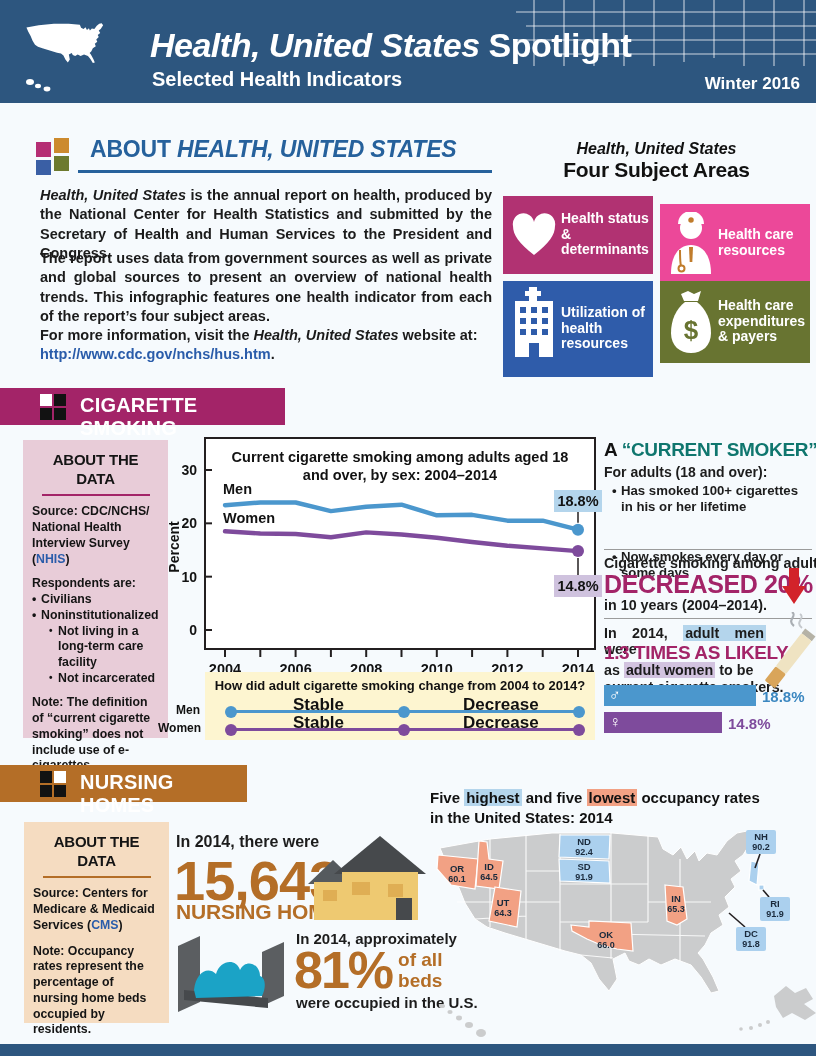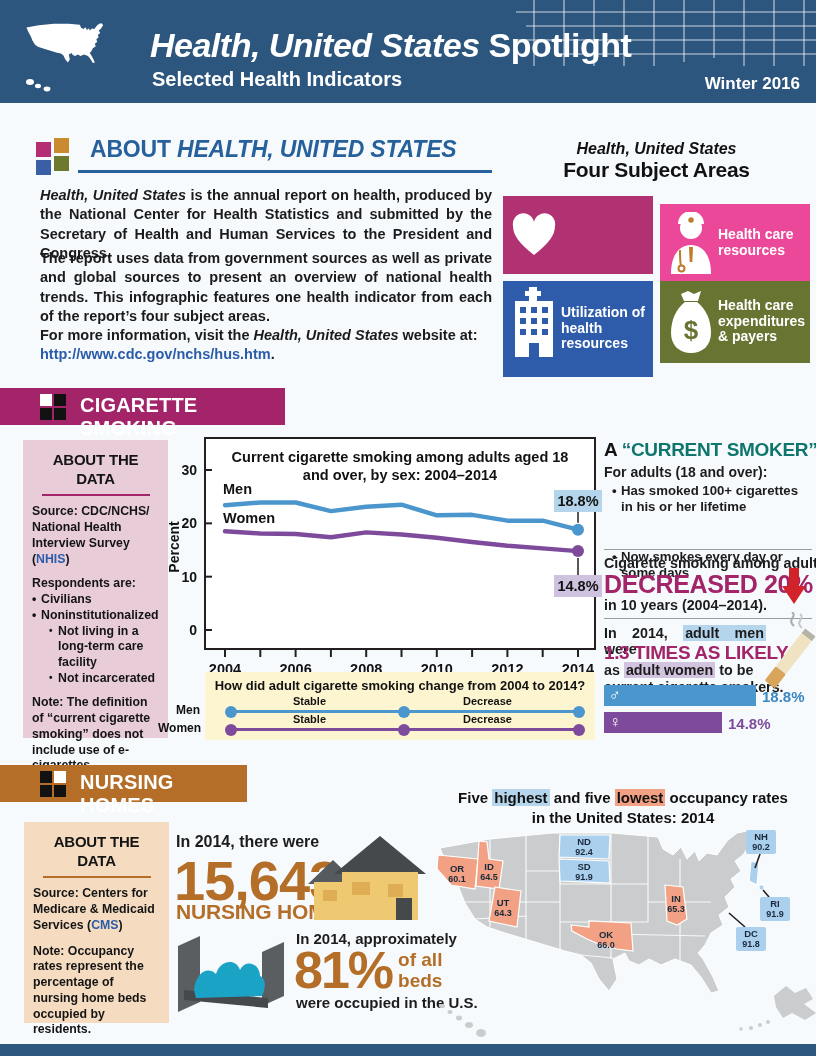--- a/index.html
+++ b/index.html
@@ -33,34 +33,34 @@
   .sb-rule{width:108px;height:2px;margin:6px auto 8px}
   .li{position:relative;padding-left:9px}
   .li::before{content:"\2022";position:absolute;left:0}
   .li2{position:relative;margin-left:17px;padding-left:9px}
   .li2::before{content:"\2022";position:absolute;left:0;font-size:10px;top:1px}
   
   .timeline{left:205px;top:672px;width:390px;height:68px;background:#fdf5d0}
   .tl-title{position:absolute;left:0;top:6px;width:100%;text-align:center;font-size:13px;font-weight:700;color:#111}
   .tl-line{position:absolute;left:22px;right:12px;height:3px;border-radius:2px}
   .tl-dot{position:absolute;width:12px;height:12px;border-radius:50%;top:-4.5px}
-  .seg{position:absolute;font-size:11px;font-weight:700;color:#111}
+  .seg{position:absolute;font-size:17px;font-weight:700;color:#111}
   .tl-out{position:absolute;width:42px;text-align:right;font-size:12px;font-weight:700;color:#111}
   
   .rc{left:604px;width:208px}
   .divider{left:604px;width:208px;height:1px;background:#9b9b9b}
   .hl-blue{background:#b4d5ec;padding:0 2px}
   .hl-purple{background:#d2c3df;padding:0 2px}
   .magenta-big{color:#a32468;font-weight:700;letter-spacing:-.4px;white-space:nowrap}
   .gender-bar{position:absolute;height:21px}
   .gsym{position:absolute;left:5px;top:1px;color:#fff;font-size:16px;font-weight:700}
   .gval{position:absolute;font-size:15px;font-weight:700}
   
   .brown{color:#b46e27}
-  .map-title{left:430px;top:788px;width:386px;text-align:center;font-size:15px;font-weight:700;color:#111;line-height:1.3}
+  .map-title{left:430px;top:788px;width:386px;font-size:15px;font-weight:700;color:#111;line-height:1.3}
   .map-title .hi{background:#b4d5ec;padding:0 2px}
   .map-title .lo{background:#f2a184;padding:0 2px}
   svg text{font-family:"Liberation Sans",sans-serif}
 </style>
 </head>
 <body>
 
 <svg width="0" height="0" style="position:absolute">
   <defs>
     <path id="us48" d="M10,22 L60,13 L122,7 L182,7 L228,11 L233,23 L243,29 L251,21 L257,33 L265,25 L269,35 L277,27 L287,29 L297,15 L307,7 L317,5 L323,13 L313,29 L305,35 L311,45 L301,53 L305,61 L295,71 L299,81 L289,89 L293,99 L281,107 L275,119 L268,127 L273,133 L283,151 L289,165 L281,167 L271,151 L261,139 L245,133 L231,139 L219,133 L209,139 L199,135 L195,127 L183,133 L187,153 L179,165 L169,153 L161,137 L151,129 L135,125 L115,119 L95,113 L75,107 L57,101 L45,93 L35,77 L27,57 L17,39 Z"></path>
@@ -112,20 +112,21 @@
 
 <div class="abs subj-title">
   <div class="l1">Health, United States</div>
   <div class="l2">Four Subject Areas</div>
 </div>
 
 <div class="subj-box" style="left:503px;top:196px;background:#b13272">
   <svg class="abs" style="left:6px;top:16px" width="50" height="48" viewBox="0 0 48 48">
     <path d="M24,43 C9,31 3,23 3,14 A10.5,10.5 0 0 1 24,10 A10.5,10.5 0 0 1 45,14 C45,23 39,31 24,43 Z" fill="#fff"></path>
   </svg>
+  <div class="lbl">Health status &amp; determinants</div>
 </div>
 <div class="subj-box" style="left:660px;top:204px;background:#ec4899">
   <svg class="abs" style="left:8px;top:8px" width="46" height="62" viewBox="0 0 46 62">
     <circle cx="23" cy="16" r="11" fill="#fff"></circle>
     <path d="M10,12 A13,13 0 0 1 36,12 L10,12 Z" fill="#fff"></path>
     <circle cx="23" cy="8" r="4" fill="#c07c2c" stroke="#fff" stroke-width="2.5"></circle>
     <path d="M3,62 C3,42 12,33 23,33 C34,33 43,42 43,62 Z" fill="#fff"></path>
     <polygon points="21,35 25,35 24.3,50 21.7,50" fill="#c07c2c"></polygon>
     <path d="M12,38 C12,46 12,50 13,54" stroke="#c07c2c" stroke-width="2" fill="none"></path>
     <circle cx="13.5" cy="56.5" r="3" fill="none" stroke="#c07c2c" stroke-width="2"></circle>

